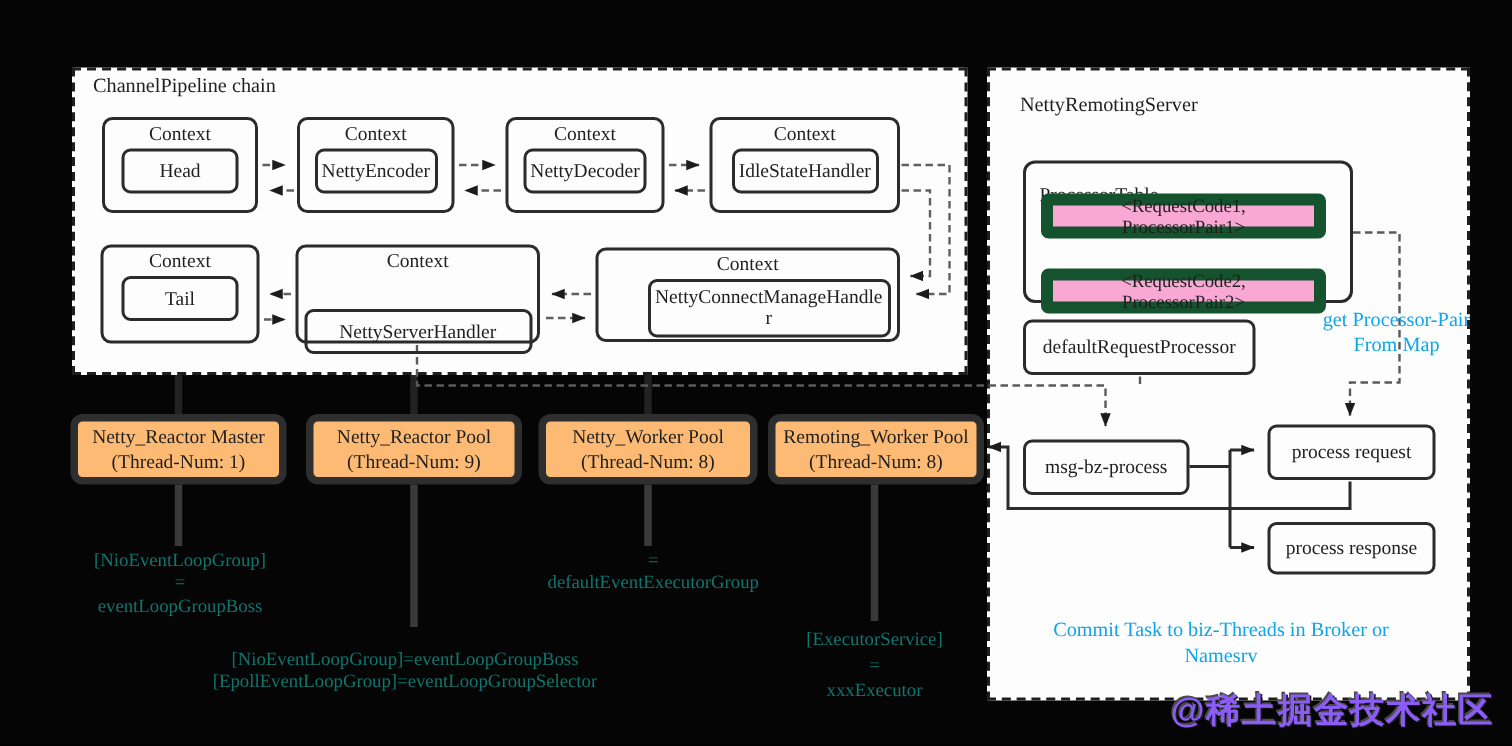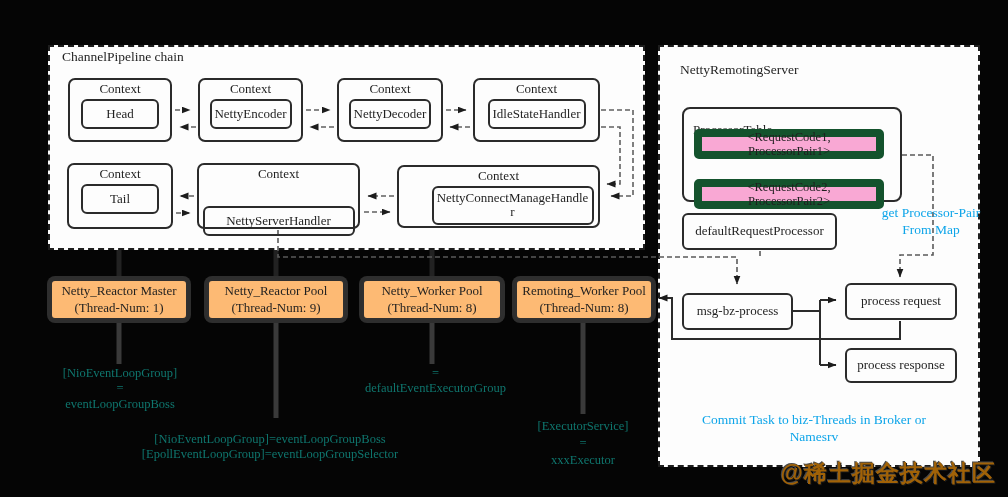--- a/index.html
+++ b/index.html
@@ -47,21 +47,21 @@
   .presp{left:845px;top:348px;width:112px;height:35px;}
   .floating-label{position:absolute;z-index:3;font-size:13.5px;text-align:center;line-height:1.25;color:#0ea5e9;}
   .getpair{left:868px;top:205px;width:126px;}
   .commitnote{left:700px;top:412px;width:228px;}
   .annot{position:absolute;z-index:3;text-align:center;color:#0f766e;font-size:12.5px;line-height:1.22;}
   .an0{left:55px;top:366px;width:130px;}
   .an1{left:120px;top:420px;width:300px;margin-top:12px;}
   .an2{left:358px;top:366px;width:155px;}
   .an3{left:523px;top:418px;width:120px;line-height:1.35;}
   .watermark{position:absolute;z-index:5;right:12px;top:458px;font-size:23px;font-weight:bold;
-             color:#a16207;letter-spacing:1px;text-shadow:1px 1px 0 #1a1a1a,-1px -1px 0 #4a4a4a;
+             color:#8b5cf6;letter-spacing:1px;text-shadow:1px 1px 0 #1a1a1a,-1px -1px 0 #4a4a4a;
              font-family:"Liberation Sans", sans-serif;}
 </style>
 </head>
 <body>
 
 <div id="canvas">
 
   <div class="panel panel-left"></div>
   <div class="panel panel-right"></div>
   <div class="panel-title t-left">ChannelPipeline chain</div>

